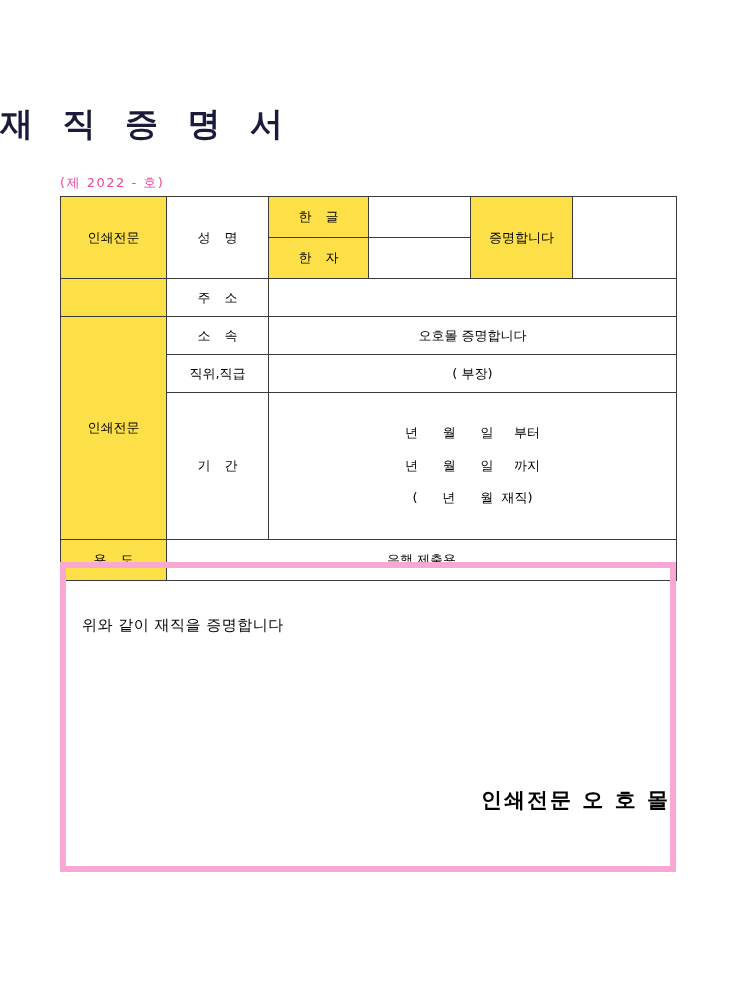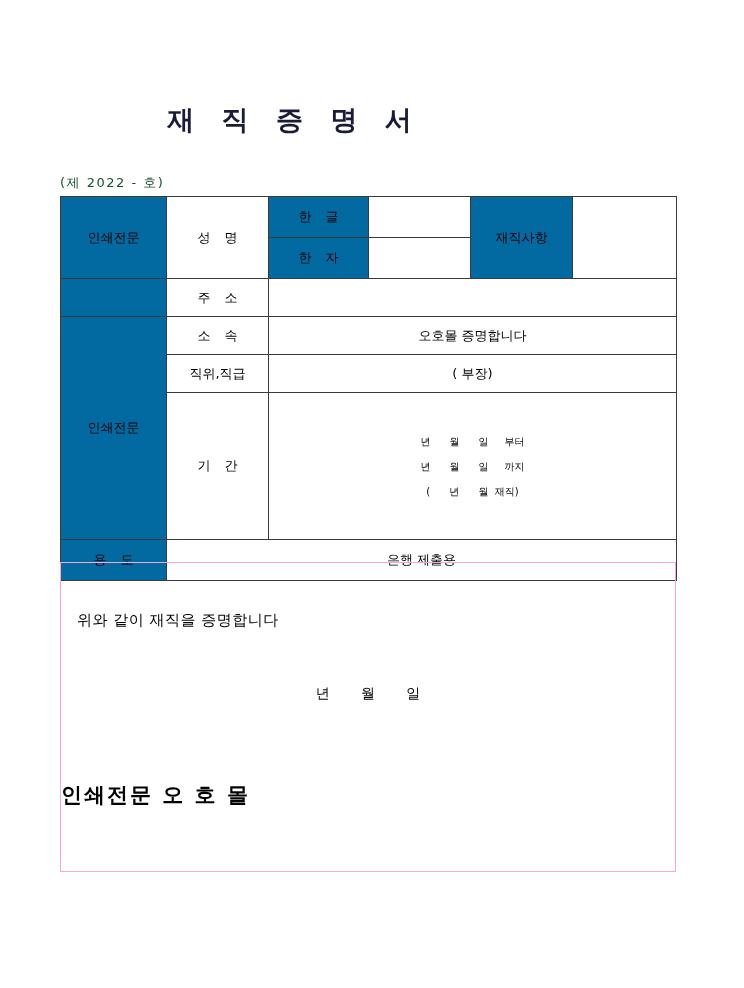--- a/index.html
+++ b/index.html
@@ -19,75 +19,75 @@
     position: relative;
     width: 744px;
     height: 988px;
     box-sizing: border-box;
   }
   .doc-title {
     position: absolute;
     top: 102px;
     left: 0;
     width: 588px;
-    text-align: center;
-    font-size: 27px;
+    text-align: left;
+    font-size: 33px;
     letter-spacing: 9px;
     font-weight: bold;
     color: #1a1a3a;
     font-family: "DejaVu Sans", "Liberation Sans", sans-serif;
   }
   .doc-number {
     position: absolute;
     top: 174px;
     left: 60px;
     font-size: 13px;
     letter-spacing: 1.5px;
-    color: #14532d;
+    color: #ec4899;
   }
   table.form {
     position: absolute;
     top: 196px;
     left: 60px;
     width: 616px;
     border-collapse: collapse;
     table-layout: fixed;
   }
   table.form td {
     border: 1px solid #3a3a3a;
     font-size: 13px;
     text-align: center;
     vertical-align: middle;
     padding: 0;
     color: #000;
   }
   .lbl-purple {
-    background: #0369a1;
+    background: #fde047;
   }
   .cell-tall {
     height: 40px;
   }
   .sp1 { letter-spacing: 5px; text-indent: 5px; }
   .blank-cell {
     background: #ffffff;
   }
   .period-lines {
     line-height: 2.5;
-    font-size: 10px;
+    font-size: 13px;
   }
   .period-lines div {
     white-space: pre;
   }
   .statement-box {
     position: absolute;
     top: 562px;
     left: 60px;
     width: 616px;
     height: 310px;
-    border: 1px solid #f9a8d4;
+    border: 6px solid #f9a8d4;
     box-sizing: border-box;
   }
   .statement-text {
     position: absolute;
     top: 48px;
     left: 16px;
     font-size: 15px;
     letter-spacing: 0.5px;
   }
   .statement-date {
@@ -97,21 +97,21 @@
     width: 100%;
     text-align: center;
     font-size: 14px;
     white-space: pre;
   }
   .statement-company {
     position: absolute;
     top: 218px;
     left: 0;
     width: 100%;
-    text-align: left;
+    text-align: right;
     font-size: 21px;
     font-weight: bold;
     letter-spacing: 2px;
     white-space: pre;
   }
 </style>
 </head>
 <body>
 
 <div class="page">
@@ -128,21 +128,21 @@
       <col style="width:102px">
       <col style="width:102px">
       <col style="width:104px">
     </colgroup>
     <tbody>
       <tr>
         <td class="lbl-purple cell-tall" rowspan="2">인쇄전문</td>
         <td class="cell-tall sp1" rowspan="2">성     명</td>
         <td class="lbl-purple cell-tall sp1">한  글</td>
         <td class="blank-cell cell-tall"></td>
-        <td class="lbl-purple cell-tall" rowspan="2">재직사항</td>
+        <td class="lbl-purple cell-tall" rowspan="2">증명합니다</td>
         <td class="blank-cell cell-tall" rowspan="2"></td>
       </tr>
       <tr>
         <td class="lbl-purple cell-tall sp1">한  자</td>
         <td class="blank-cell cell-tall"></td>
       </tr>
       <tr>
         <td class="lbl-purple" style="height:37px"></td>
         <td class="sp1" style="height:37px">주    소</td>
         <td colspan="4" class="blank-cell"></td>
@@ -168,17 +168,16 @@
       </tr>
       <tr>
         <td class="lbl-purple sp1" style="height:40px">용    도</td>
         <td colspan="5">은행 제출용</td>
       </tr>
     </tbody>
   </table>
 
   <div class="statement-box">
     <div class="statement-text">위와 같이 재직을 증명합니다</div>
-    <div class="statement-date">년       월       일</div>
     <div class="statement-company">인쇄전문 오 호 몰</div>
   </div>
 
 </div>
 
 </body></html>

